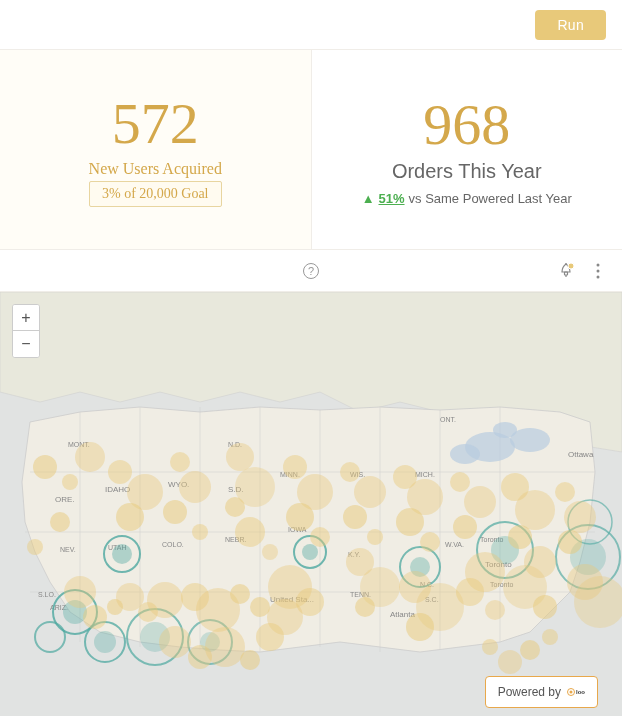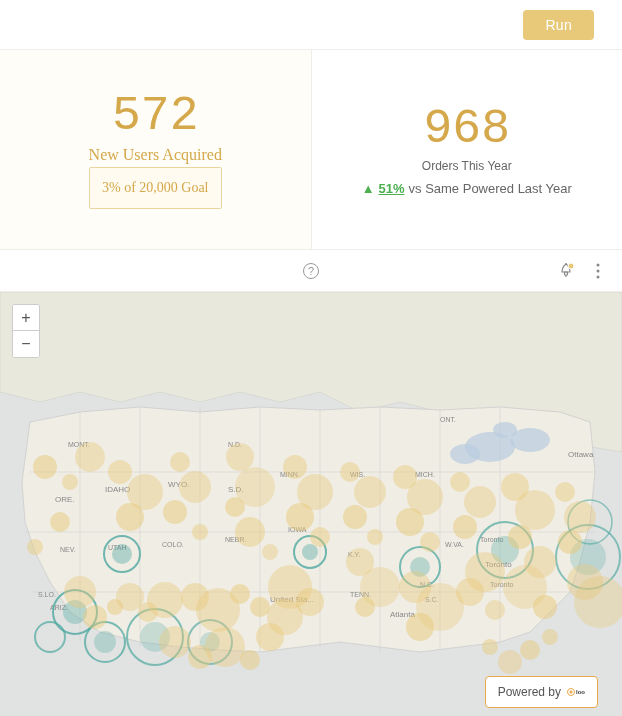--- a/index.html
+++ b/index.html
@@ -13,21 +13,21 @@
     }
 
     
     .header-bar {
       width: 100%;
       height: 50px;
       background: #fff;
       display: flex;
       align-items: center;
       justify-content: flex-end;
-      padding-right: 28px;
+      padding-right: 16px;
       border-bottom: 1px solid #f0ede8;
     }
 
     .run-button {
       background: #e8c97a;
       color: #fff;
       border: none;
       border-radius: 4px;
       padding: 7px 22px;
       font-size: 14px;
@@ -57,59 +57,59 @@
     .metric-card:first-child {
       border-right: 1px solid #f0ede8;
       background: #fffdf7;
     }
 
     .metric-card:last-child {
       background: #fff;
     }
 
     .metric-number {
-      font-size: 48px;
+      font-size: 58px;
       color: #d4a84b;
       font-weight: 300;
       line-height: 1.1;
-      font-family: Liberation Mono, monospace;
+      font-family: Liberation Serif, serif;
     }
 
     .metric-label {
       font-size: 16px;
       color: #d4a84b;
       margin-top: 4px;
       font-weight: 400;
       font-family: 'Georgia', serif;
     }
 
     .metric-sublabel {
       font-size: 14px;
       color: #d4a84b;
       margin-top: 3px;
       font-weight: 500;
       font-family: 'Georgia', serif;
       border: 1px solid #e8d5a0;
-      padding: 12px 12px;
+      padding: 4px 12px;
       border-radius: 2px;
       background: #fffbf0;
     }
 
     .metric-sublabel-right {
       font-size: 13px;
       color: #666;
       margin-top: 8px;
       font-family: sans-serif;
       display: flex;
       align-items: center;
       gap: 4px;
     }
 
     .metric-label-right {
-      font-size: 12px;
+      font-size: 20px;
       color: #666;
       margin-top: 4px;
       font-weight: 400;
       font-family: sans-serif;
     }
 
     .trend-up {
       color: #4caf50;
       font-size: 13px;
     }

